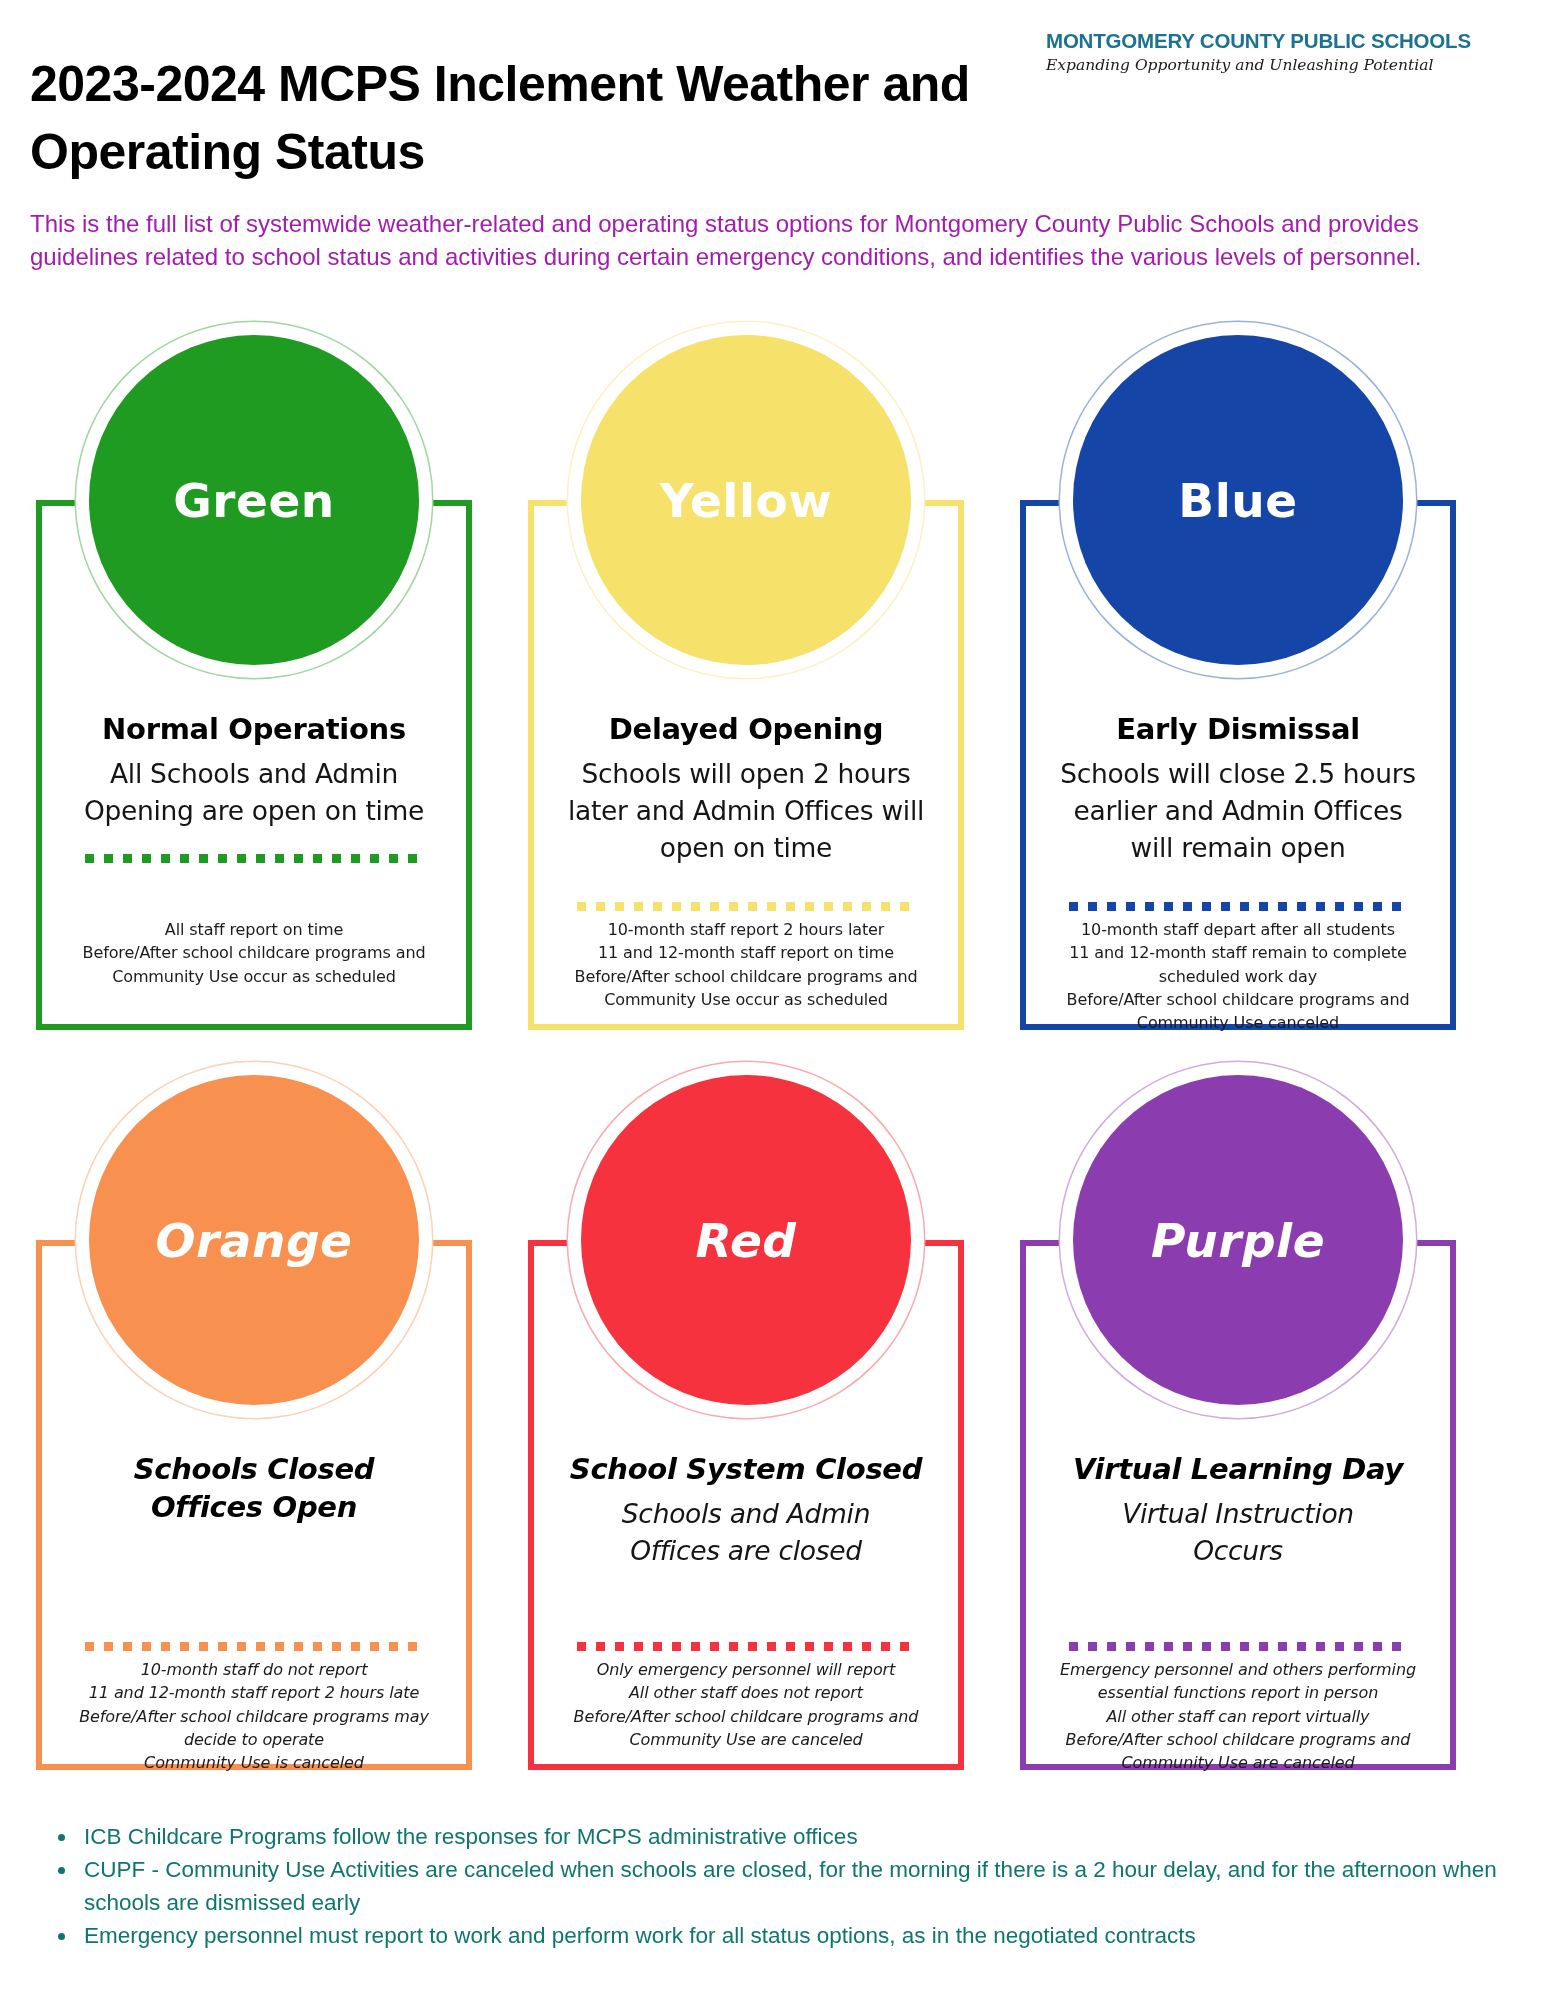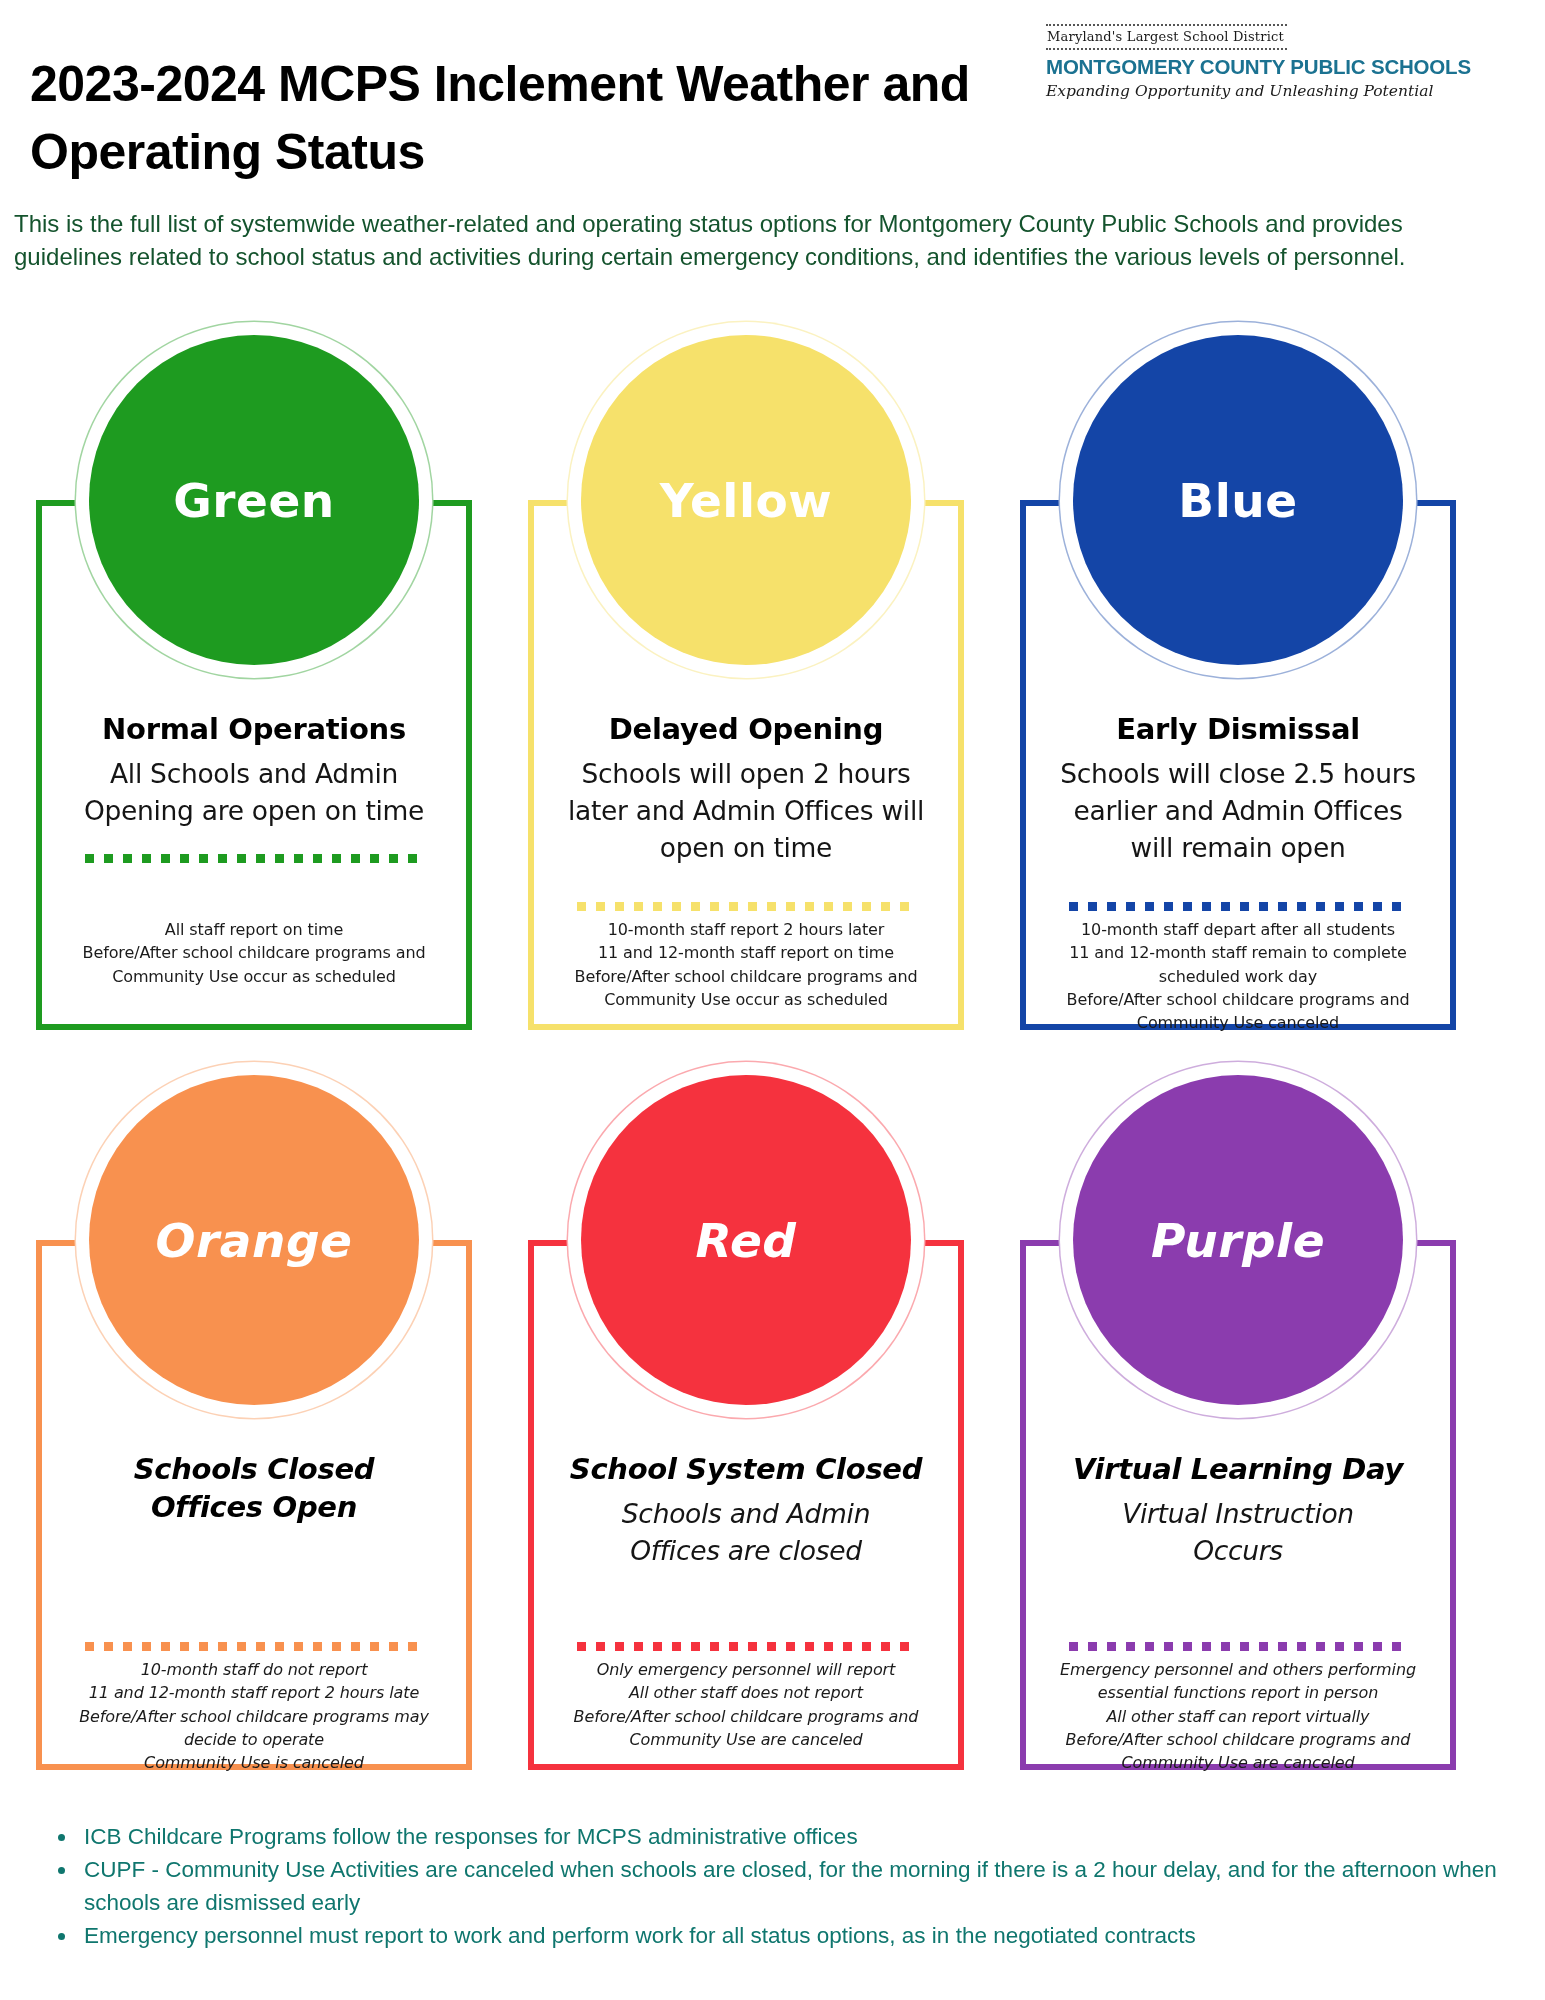--- a/index.html
+++ b/index.html
@@ -24,22 +24,22 @@
   }
   .logo-name {
     margin-top:5px; font-size:20.5px; font-weight:bold;
     letter-spacing:-0.2px; color:var(--c, #1B7291); white-space:nowrap;
   }
   .logo-tag-bottom {
     margin-top:3px; font-family:"DejaVu Serif", serif; font-style:italic;
     font-size:15.5px; color:#1a1a1a;
   }
   .intro {
-    position:absolute; left:14px; top:183px; width:1395px;
-    font-size:24px; line-height:1.38; color:#14532d;
+    position:absolute; left:30px; top:183px; width:1395px;
+    font-size:24px; line-height:1.38; color:#a21caf;
   }
 
   
   .row { position:absolute; left:36px; display:flex; gap:56px; }
   .row1 { top:335px; }
   .row2 { top:1075px;font-style:italic; }
   .cell { position:relative; width:436px; padding-top:165px; box-sizing:border-box; }
   .card {
     position:relative; box-sizing:border-box; height:530px;
     border:6px solid var(--c); padding:205px 5px 2px; text-align:center;
@@ -84,23 +84,20 @@
   .footnotes li {
     font-size:22.5px; line-height:1.47; color:#0f766e; padding-left:6px;
   }
 </style>
 </head>
 <body>
 
 <h1 class="page-title">2023-2024 MCPS Inclement Weather and Operating Status</h1>
 
 <div class="logo" style="--c: #1B7291;">
-  <div>
-    <span class="logo-tag-top">Maryland's Largest School District</span>
-  </div>
   <div class="logo-name">MONTGOMERY COUNTY PUBLIC SCHOOLS</div>
   <div class="logo-tag-bottom">Expanding Opportunity and Unleashing Potential</div>
 </div>
 
 <p class="intro">This is the full list of systemwide weather-related and operating status options for Montgomery County Public Schools and provides guidelines related to school status and activities during certain emergency conditions, and identifies the various levels of personnel.</p>
 
 <div class="row row1">
 
   <div class="cell" style="--c: #1E9B20;">
     <div class="circle">

